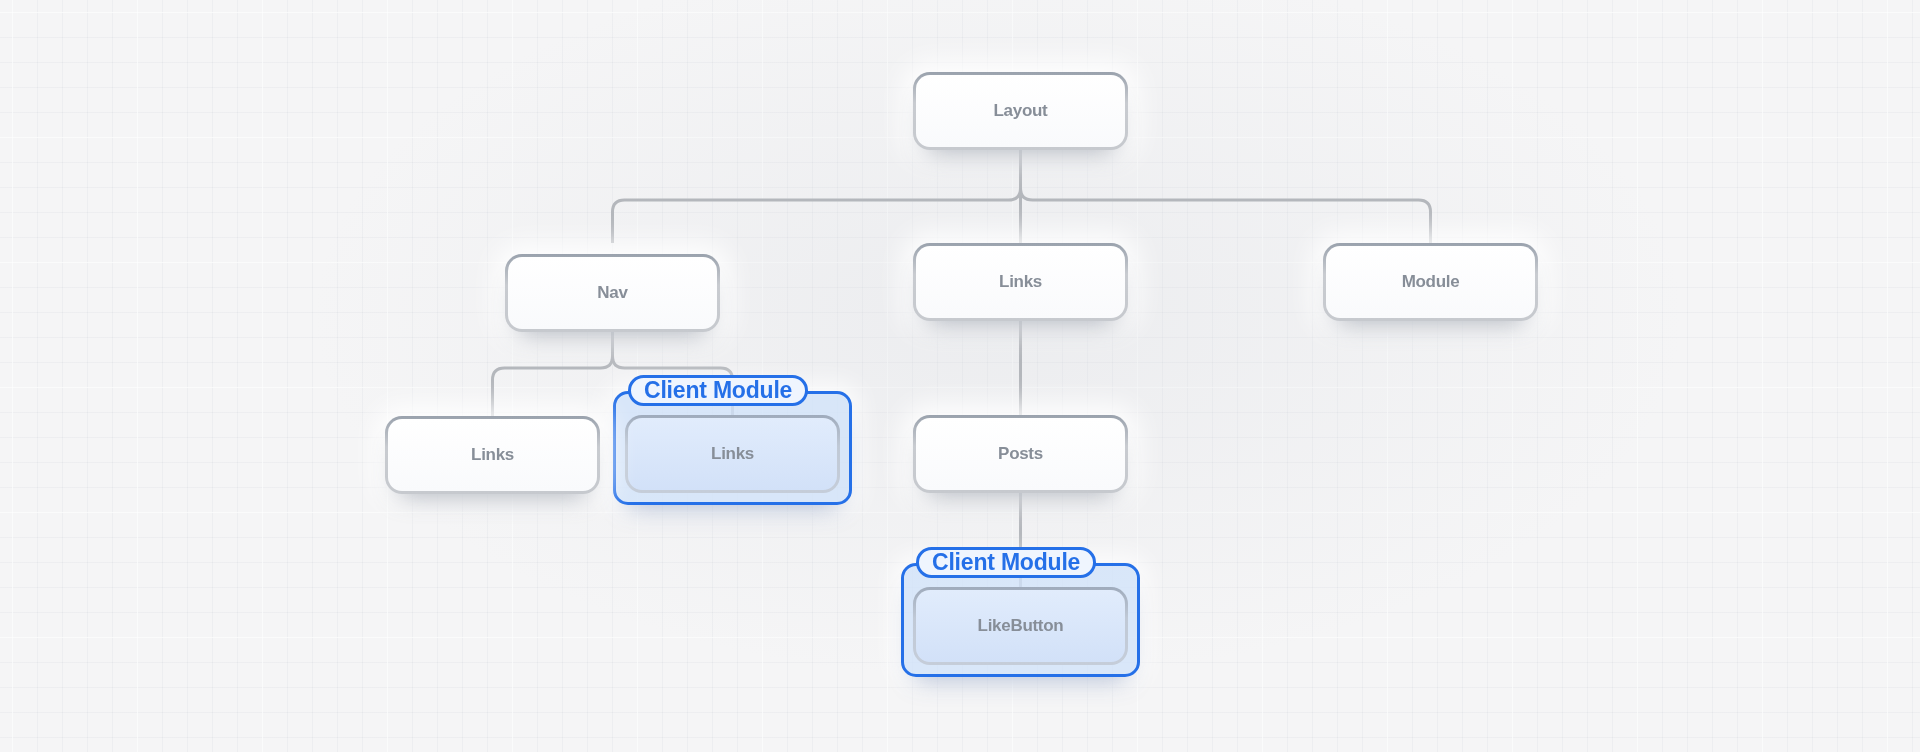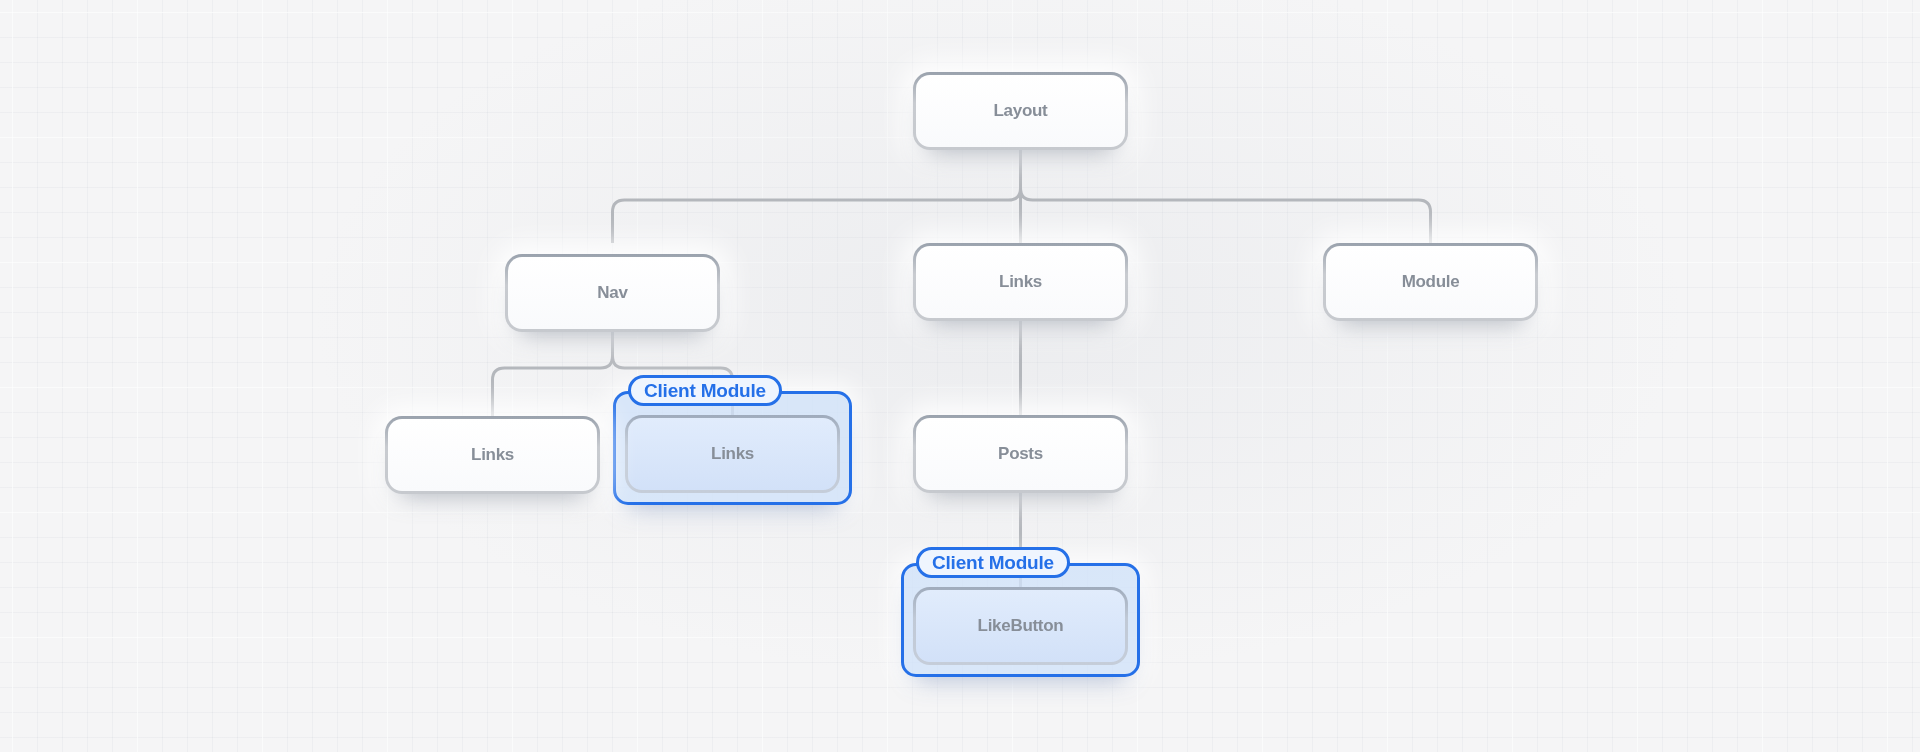--- a/index.html
+++ b/index.html
@@ -79,21 +79,21 @@
     box-sizing: border-box;
     display: inline-flex; align-items: center;
     padding: 0 13px;
     background: #eff5fe;
     border: 3px solid var(--accent-blue, #2570e8);
     border-radius: 17px;
     z-index: 4;
     white-space: nowrap;
   }
   .badge-label {
-    font-size: 19px;
+    font-size: 23px;
     font-weight: 600;
     letter-spacing: -0.2px;
     color: var(--accent-blue, #2570e8);
   }
 </style>
 </head>
 <body style="--accent-blue: #2570e8; --edge-color: #b4b7bc; --node-text: #878e98; --canvas-bg: #f5f5f6;">
 
 <svg id="edges" viewBox="0 0 1920 752" xmlns="http://www.w3.org/2000/svg">
   <path d="M1020.5 150 V188 Q1020.5 200 1008.5 200 H624.5 Q612.5 200 612.5 212 V243"></path>

